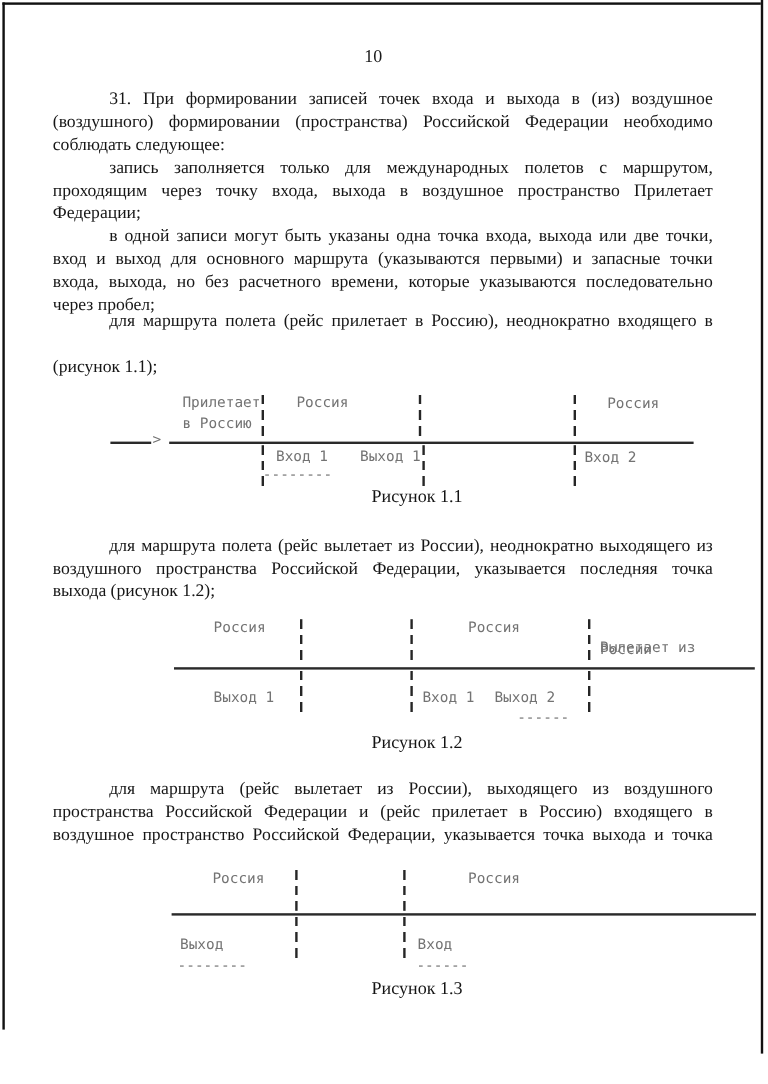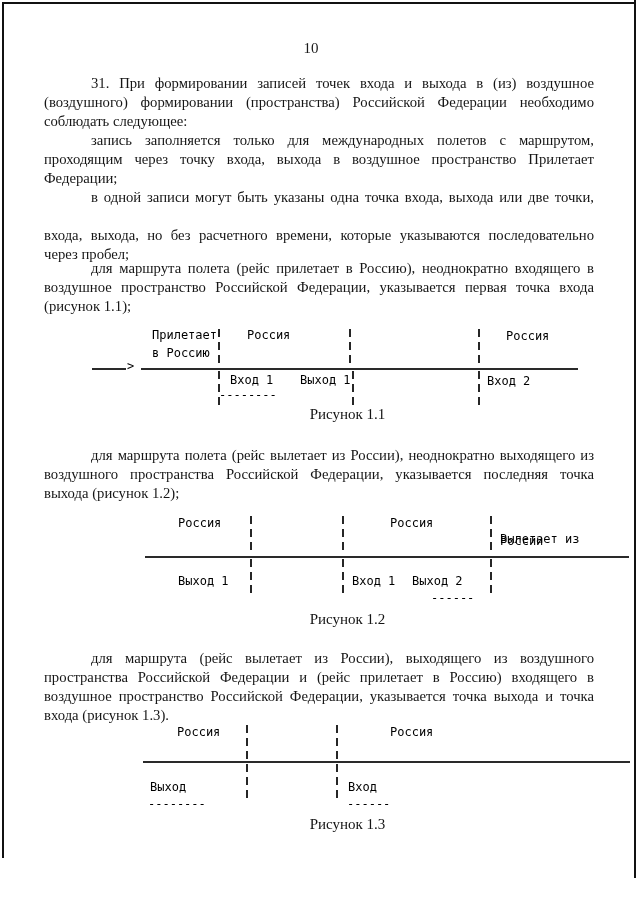--- a/index.html
+++ b/index.html
@@ -13,21 +13,21 @@
     font-family:"Liberation Serif","DejaVu Serif",serif;
   }
   .pline {
     position:absolute; left:44px; width:550px; font-size:14.7px; line-height:19px;
     white-space:nowrap; text-align:justify; text-align-last:justify; color:#161616;
   }
   .pline.first { padding-left:47px; width:503px; }
   .pline.last { white-space:normal; text-align:left; text-align-last:left; }
   .m {
     position:absolute; font-family:"DejaVu Sans Mono","Liberation Mono",monospace;
-    font-size:12px; line-height:13px; color:#000000; white-space:pre;
+    font-size:12px; line-height:13px; color:#737373; white-space:pre;
   }
   .vb {
     position:absolute; width:2px;
     background:repeating-linear-gradient(to bottom,#262626 0 8px,transparent 8px 13px);
   }
   .hl { position:absolute; height:2px; background:#2a2a2a; }
   .cap {
     position:absolute; left:60px; width:575px; text-align:center; font-size:15px;
     color:#141414; font-family:"Liberation Serif","DejaVu Serif",serif;
   }
@@ -45,25 +45,25 @@
 
   <div class="pline first" style="top:74px">31. При формировании записей точек входа и выхода в (из) воздушное</div>
   <div class="pline" style="top:93px">(воздушного) формировании (пространства) Российской Федерации необходимо</div>
   <div class="pline last" style="top:112px">соблюдать следующее:</div>
 
   <div class="pline first" style="top:131px">запись заполняется только для международных полетов с маршрутом,</div>
   <div class="pline" style="top:150px">проходящим через точку входа, выхода в воздушное пространство Прилетает</div>
   <div class="pline last" style="top:169px">Федерации;</div>
 
   <div class="pline first" style="top:188px">в одной записи могут быть указаны одна точка входа, выхода или две точки,</div>
+  <div class="pline" style="top:207px">вход и выход для основного маршрута (указываются первыми) и запасные точки</div>
   <div class="pline" style="top:226px">входа, выхода, но без расчетного времени, которые указываются последовательно</div>
   <div class="pline last" style="top:245px">через пробел;</div>
 
   <div class="pline first" style="top:259px">для маршрута полета (рейс прилетает в Россию), неоднократно входящего в</div>
-  <div class="pline" style="top:278px">воздушное пространство Российской Федерации, указывается первая точка входа</div>
   <div class="pline last" style="top:297px">(рисунок 1.1);</div>
 
   <div style="position:absolute;left:0;top:0;width:0;height:0">
     <div class="m" style="left:152px;top:329px">Прилетает</div>
     <div class="m" style="left:152px;top:347px">в Россию</div>
     <div class="m" style="left:247px;top:329px">Россия</div>
     <div class="m" style="left:506px;top:330px">Россия</div>
 
     <div class="vb" style="left:218px;top:329px;height:37px"></div>
     <div class="vb" style="left:349px;top:329px;height:37px"></div>
@@ -109,21 +109,20 @@
     <div class="m" style="left:352px;top:575px">Вход 1</div>
     <div class="m" style="left:412px;top:575px">Выход 2</div>
     <div class="m" style="left:431px;top:592px">------</div>
 
     <div class="cap" style="top:611px">Рисунок 1.2</div>
   </div>
 
   <div class="pline first" style="top:649px">для маршрута (рейс вылетает из России), выходящего из воздушного</div>
   <div class="pline" style="top:668px">пространства Российской Федерации и (рейс прилетает в Россию) входящего в</div>
   <div class="pline" style="top:687px">воздушное пространство Российской Федерации, указывается точка выхода и точка</div>
-  <div class="pline last" style="top:706px">входа (рисунок 1.3).</div>
 
   <div style="position:absolute;left:0;top:0;width:0;height:0">
     <div class="m" style="left:177px;top:726px">Россия</div>
     <div class="m" style="left:390px;top:726px">Россия</div>
 
     <div class="vb" style="left:246px;top:725px;height:34px"></div>
     <div class="vb" style="left:336px;top:725px;height:34px"></div>
 
     <div class="hl" style="left:143px;top:761px;width:487px"></div>
 

